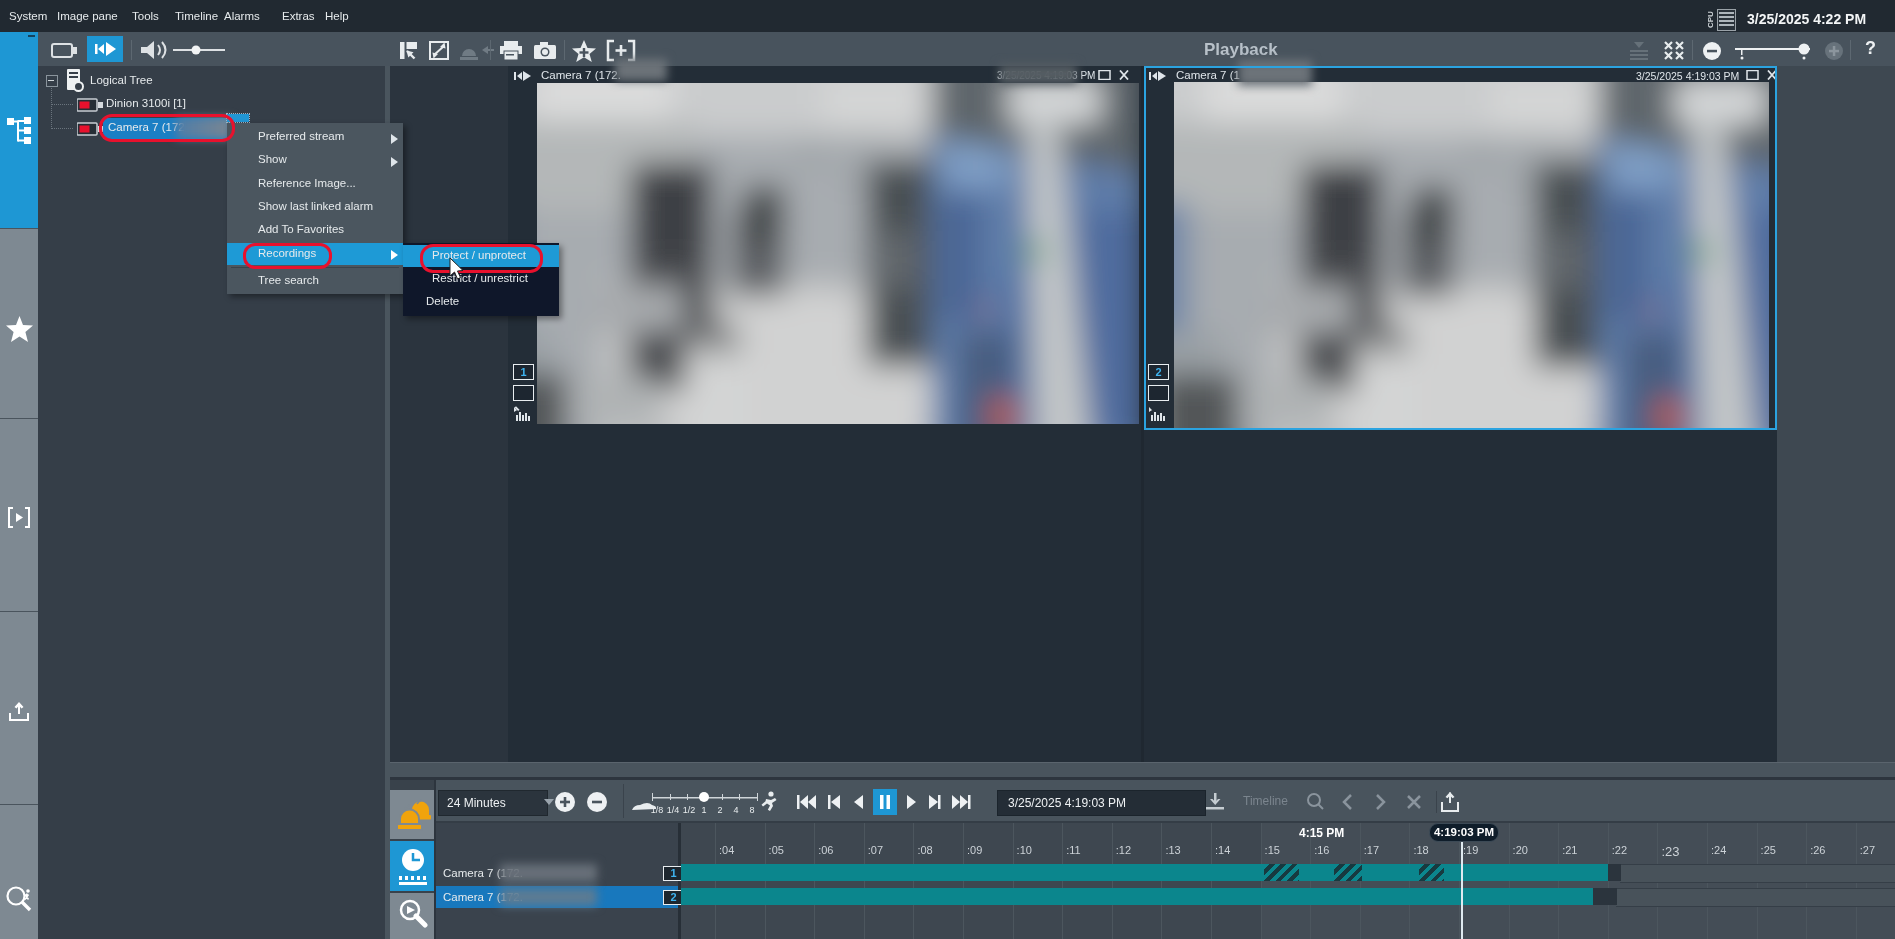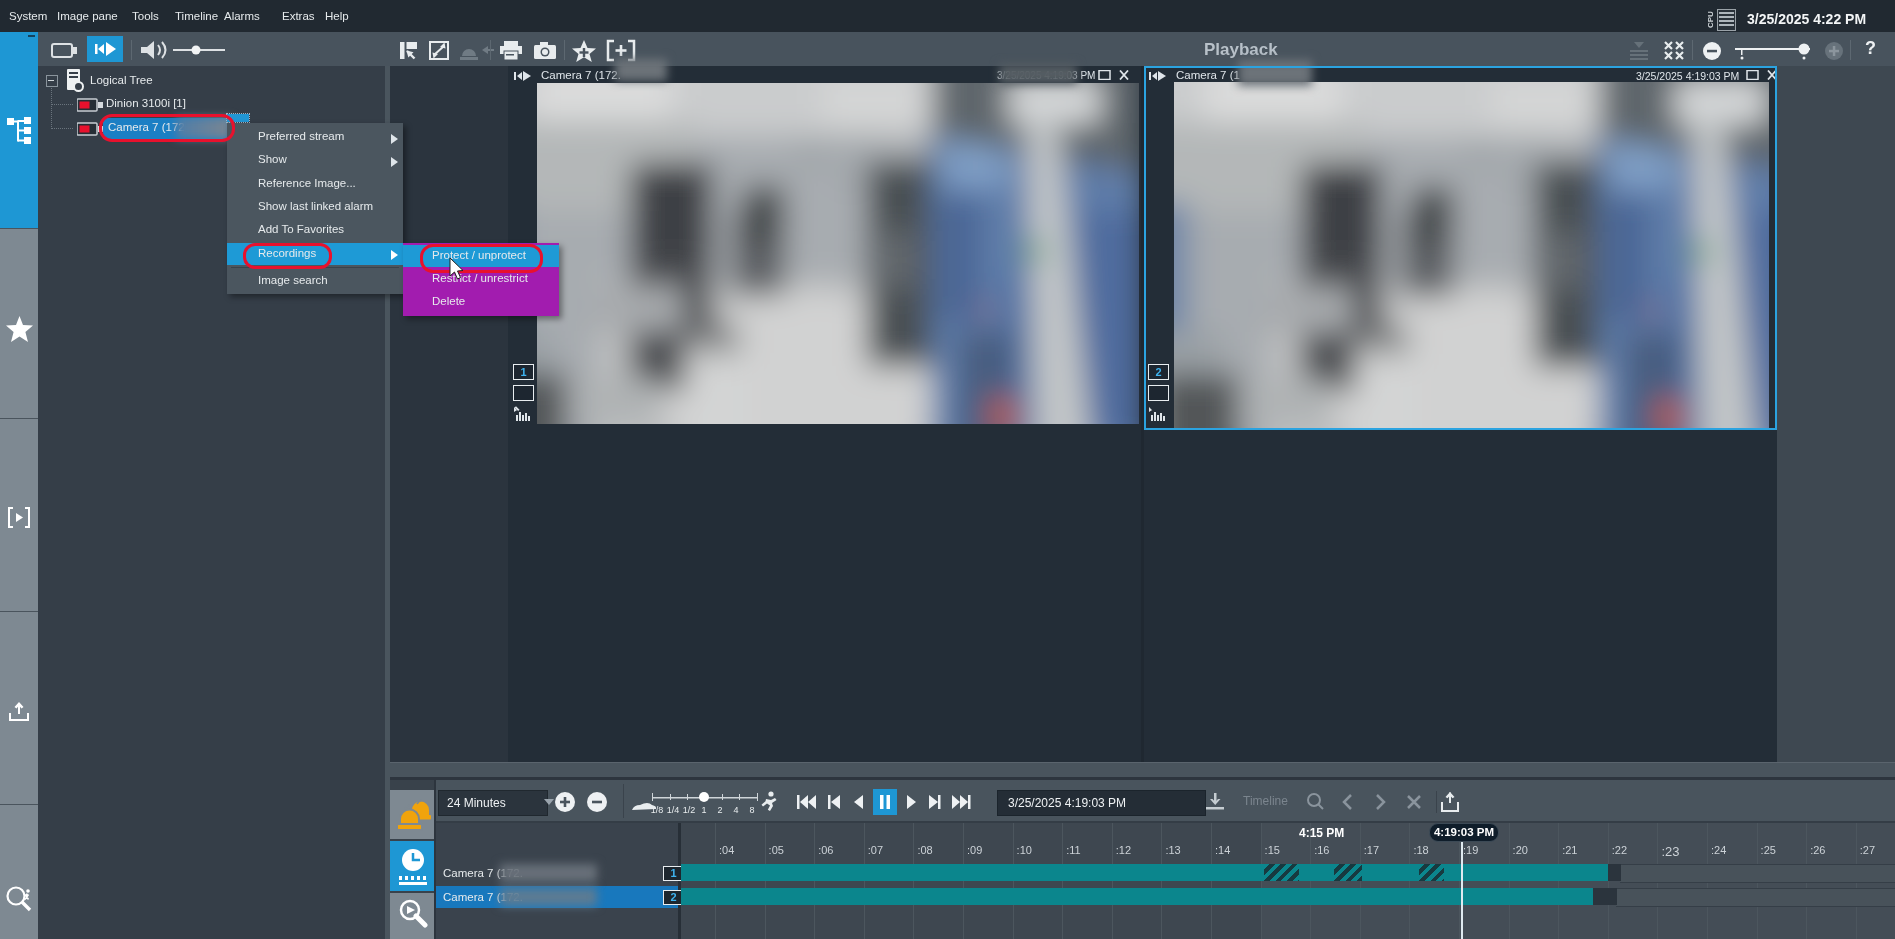--- a/index.html
+++ b/index.html
@@ -561,37 +561,37 @@
 
 <div class="abs" style="left:227px;top:123px;width:176px;height:171px;background:#4b565f;box-shadow:3px 3px 6px rgba(0,0,0,0.4);z-index:30;">
   <div class="abs txt" style="left:31px;top:7px;">Preferred stream</div>
   <div class="abs txt" style="left:31px;top:30px;">Show</div>
   <div class="abs txt" style="left:31px;top:54px;">Reference Image...</div>
   <div class="abs txt" style="left:31px;top:77px;">Show last linked alarm</div>
   <div class="abs txt" style="left:31px;top:100px;">Add To Favorites</div>
   <div class="abs" style="left:0;top:120px;width:176px;height:22px;background:#1e9ad6;"></div>
   <div class="abs txt" style="left:31px;top:124px;">Recordings</div>
   <div class="abs" style="left:4px;top:144px;width:168px;height:1px;background:#39434c;"></div>
-  <div class="abs txt" style="left:31px;top:151px;">Image search</div>
+  <div class="abs txt" style="left:31px;top:151px;">Tree search</div>
   <svg class="abs" style="left:163px;top:11px;" width="8" height="10" viewBox="0 0 8 10">
       <polygon points="1,0 8,5 1,10" fill="#dfe5ea"></polygon>
     </svg>
   <svg class="abs" style="left:163px;top:34px;" width="8" height="10" viewBox="0 0 8 10">
       <polygon points="1,0 8,5 1,10" fill="#dfe5ea"></polygon>
     </svg>
   <svg class="abs" style="left:163px;top:127px;" width="8" height="10" viewBox="0 0 8 10">
       <polygon points="1,0 8,5 1,10" fill="#fff"></polygon>
     </svg>
 </div>
 
-<div class="abs" style="left:403px;top:243px;width:156px;height:73px;background:#a21caf;box-shadow:3px 3px 6px rgba(0,0,0,0.4);z-index:30;">
+<div class="abs" style="left:403px;top:243px;width:156px;height:73px;background:#0f172a;box-shadow:3px 3px 6px rgba(0,0,0,0.4);z-index:30;">
   <div class="abs" style="left:0;top:2px;width:156px;height:22px;background:#1e9ad6;"></div>
   <div class="abs txt" style="left:29px;top:6px;">Protect / unprotect</div>
   <div class="abs txt" style="left:29px;top:29px;">Restrict / unrestrict</div>
-  <div class="abs txt" style="left:29px;top:52px;">Delete</div>
+  <div class="abs txt" style="left:23px;top:52px;">Delete</div>
 </div>
 
 <div class="abs" style="left:99px;top:114px;width:130px;height:22px;border:3px solid #e8112d;border-radius:13px;z-index:40;"></div>
 <div class="abs" style="left:243px;top:243px;width:83px;height:20px;border:3px solid #e8112d;border-radius:12px;z-index:40;"></div>
 <div class="abs" style="left:420px;top:244px;width:117px;height:23px;border:3px solid #e8112d;border-radius:13px;z-index:40;"></div>
 
 <svg class="abs" style="left:449px;top:258px;z-index:45;" width="20" height="26" viewBox="0 0 20 26">
   <polygon points="1,0 1,18 5.5,14 8.5,21 11.5,19.5 8.5,13 14,12.5" fill="#fff" stroke="#222" stroke-width="1"></polygon>
 </svg>
 

